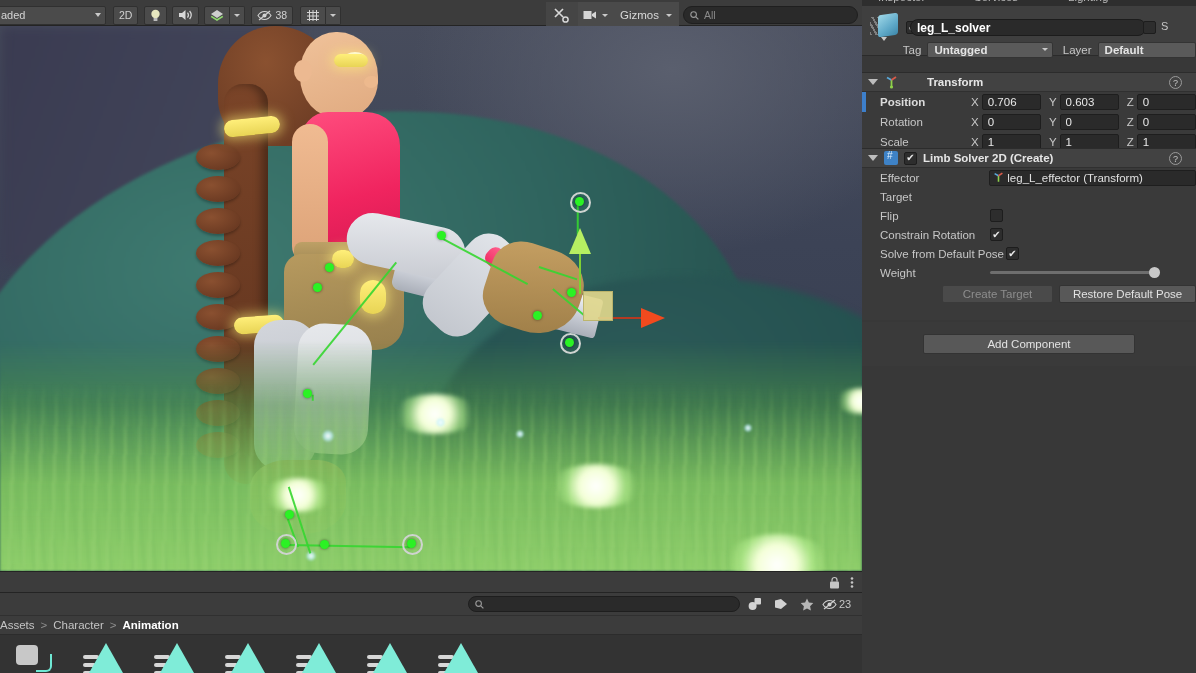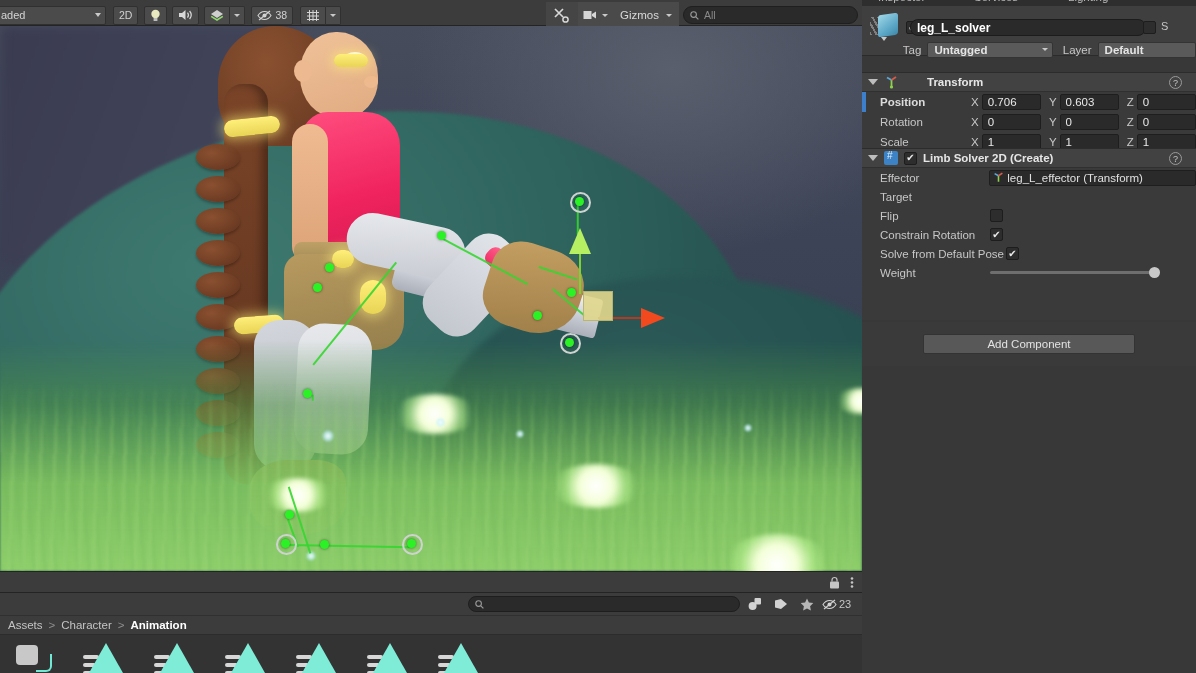--- a/index.html
+++ b/index.html
@@ -588,21 +588,21 @@
         <svg width="15" height="11" viewBox="0 0 15 11">
           <path d="M1 5.5S3.5 1.5 7.5 1.5 14 5.5 14 5.5 11.5 9.5 7.5 9.5 1 5.5 1 5.5z" stroke="#d3d3d3" stroke-width="1.1" fill="none"></path>
           <circle cx="7.5" cy="5.5" r="2" fill="#d3d3d3"></circle>
           <path d="M2 10L13 1" stroke="#d3d3d3" stroke-width="1.2"></path>
         </svg>
         <span style="font-size:11px">23</span>
       </div>
     </div>
 
     <div class="breadcrumb-bar">
-      <span class="crumb" style="margin-left:8px">Assets</span>
+      <span class="crumb" style="margin-left:0px">Assets</span>
       <span class="crumb-sep">&gt;</span>
       <span class="crumb">Character</span>
       <span class="crumb-sep">&gt;</span>
       <span class="crumb active">Animation</span>
     </div>
 
     <div class="asset-grid">
       <div class="asset-cell">
         <div class="ctrl-icon">
           <div class="ctrl-box"></div>
@@ -797,20 +797,28 @@
         <span class="chk on"></span>
       </div>
 
       <div class="row" style="height:19px">
         <span class="row-lbl">Weight</span>
         <div class="slider-track" style="width:170px">
           <span class="slider-knob" style="left:159px"></span>
         </div>
       </div>
 
+      <div class="row" style="height:24px;padding-left:80px;gap:6px">
+        <div class="btn disabled" style="width:112px">
+          <span>Create Target</span>
+        </div>
+        <div class="btn" style="width:138px">
+          <span>Restore Default Pose</span>
+        </div>
+      </div>
     </div>
 
     <div style="position:absolute;left:0;top:322px;width:334px;height:44px;background:#3a3a3a;display:flex;align-items:center;justify-content:center;">
       <div class="btn" style="width:212px;height:20px;background:#585858">
         <span>Add Component</span>
       </div>
     </div>
 
     <div style="position:absolute;left:0;top:366px;width:334px;height:307px;background:#383838;"></div>
   </div>

